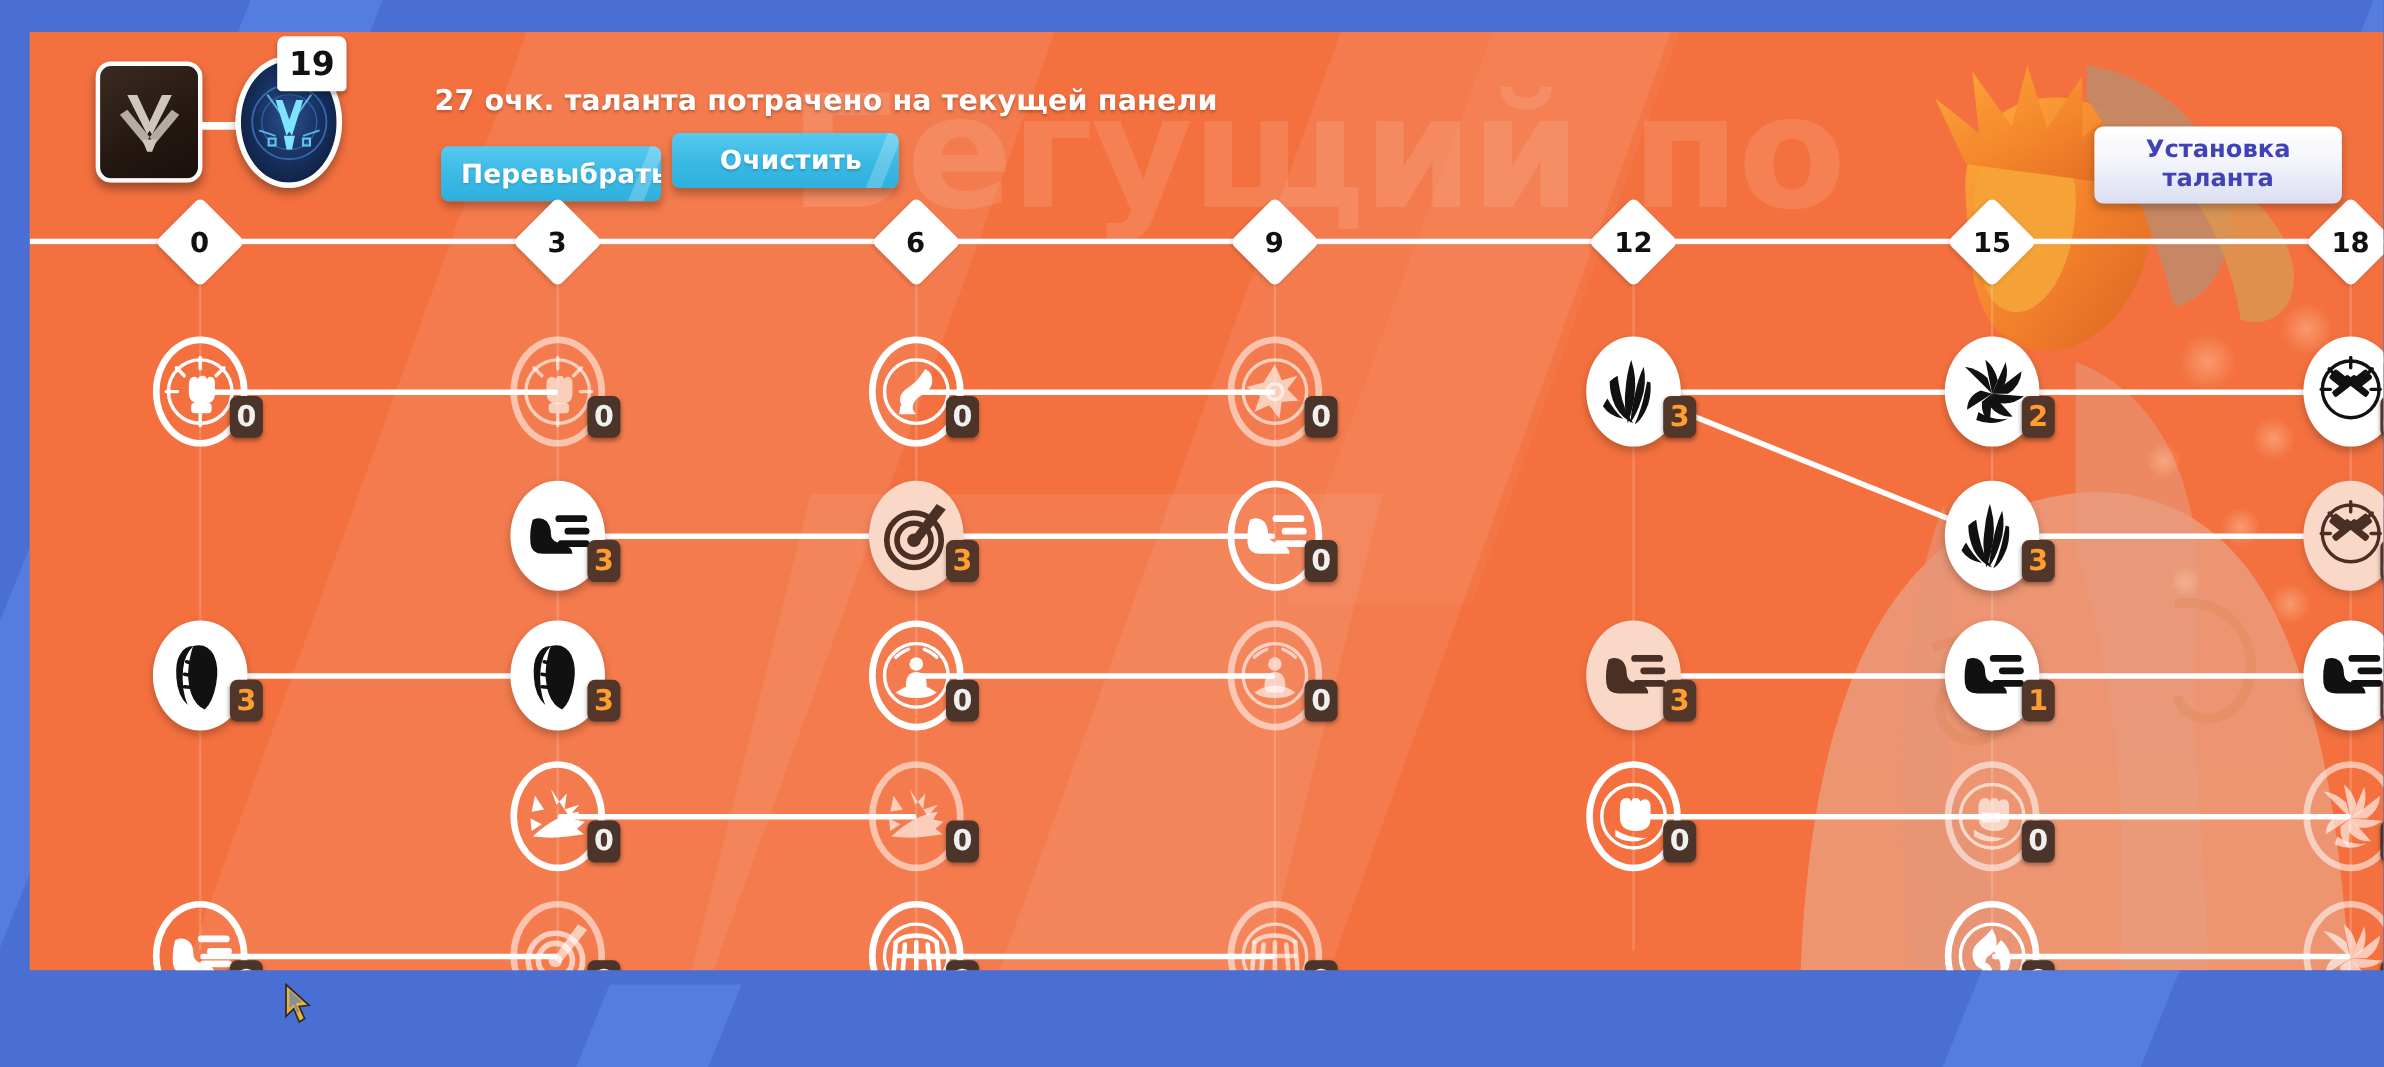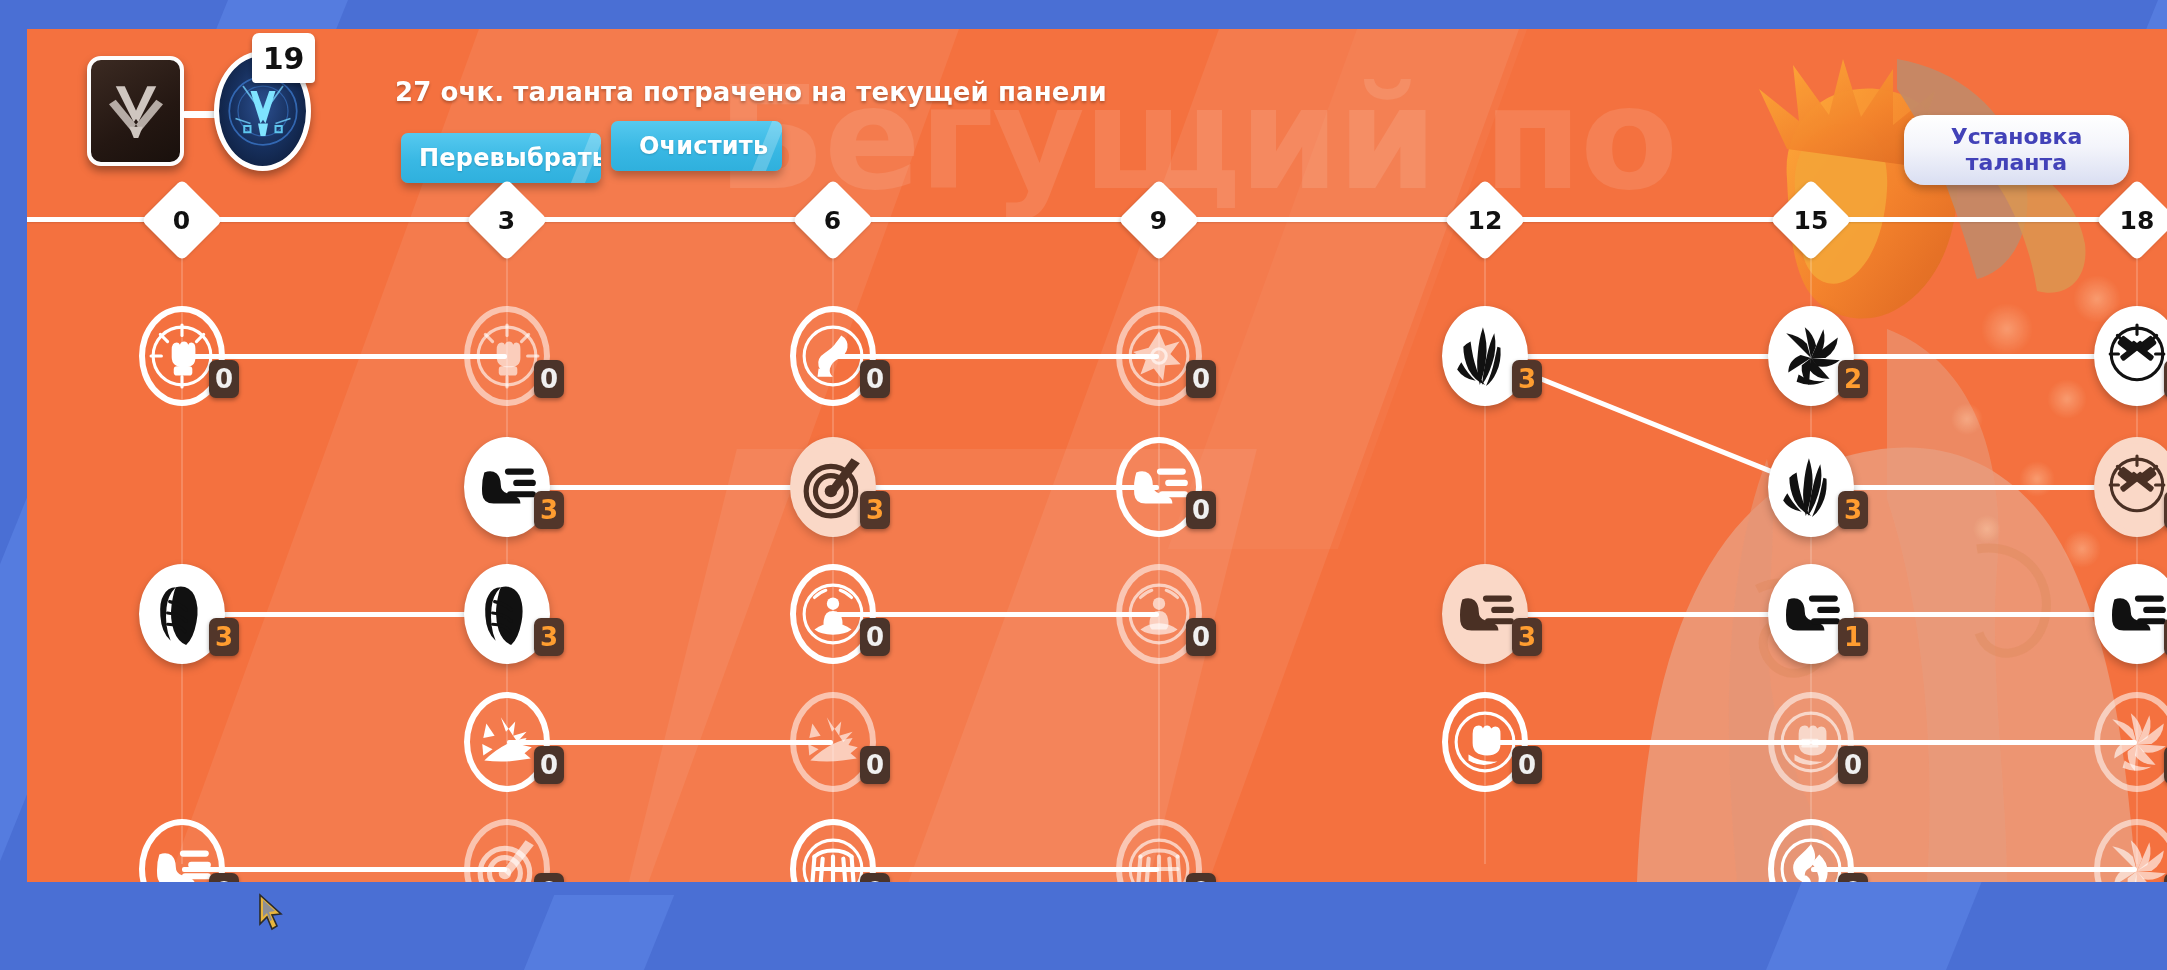--- a/index.html
+++ b/index.html
@@ -143,28 +143,28 @@
     text-shadow: 0 1px 2px rgba(0,0,0,.18);
   }
   .btn-blue::after {
     content:"";
     position:absolute; right: 10px; top: -10px;
     width: 14px; height: 90px;
     background: rgba(255,255,255,.22);
     transform: skewX(-22deg);
   }
   #btn-respec { left: 374px; top: 92px; width: 200px; margin-top: 12px; }
-  #btn-clear  { left: 584px; top: 92px; width: 171px; padding-left: 28px; }
+  #btn-clear  { left: 584px; top: 92px; width: 206px; padding-left: 28px; }
 
   .btn-prism {
     position: absolute;
     right: 38px; top: 86px;
     width: 225px; height: 70px;
     border: none;
-    border-radius: 20px;
+    border-radius: 8px;
     background: linear-gradient(180deg,#ffffff 0%,#f4f5fb 45%,#d9def2 100%);
     color: #4242b8;
     font-size: 22px;
     font-weight: 700;
     line-height: 1.2;
     cursor: pointer;
     box-shadow: 0 4px 8px rgba(0,0,0,.25);
     font-family: "DejaVu Sans", sans-serif;
     z-index: 5;
   }

